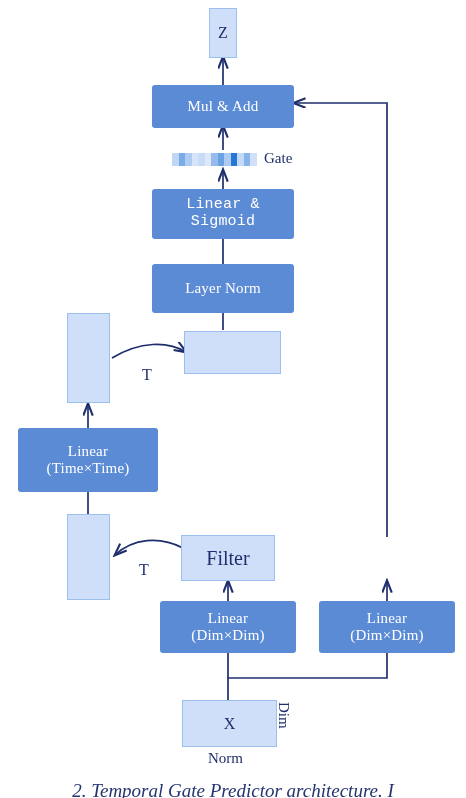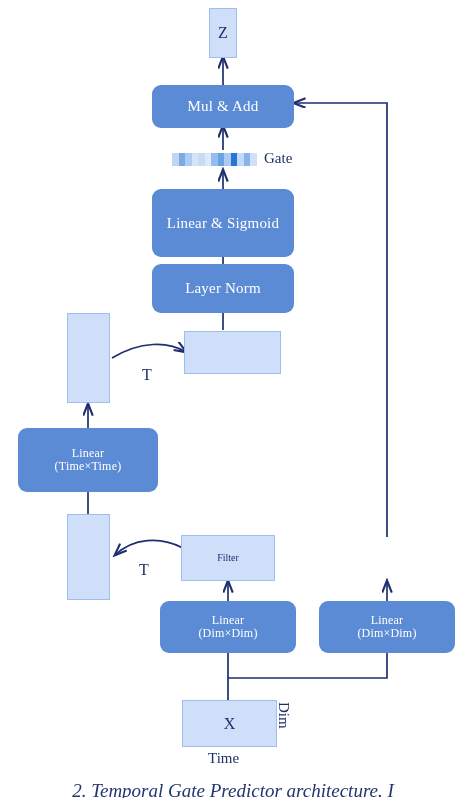--- a/index.html
+++ b/index.html
@@ -13,27 +13,27 @@
   
   #wires{position:absolute;left:0;top:0;width:466px;height:798px;overflow:visible;}
 
   
   .node{
     position:absolute;box-sizing:border-box;
     display:flex;align-items:center;justify-content:center;
     text-align:center;line-height:1.12;
   }
   .node.dark{
-    background:#5B8BD5;color:#ffffff;border-radius:9px;
+    background:#5B8BD5;color:#ffffff;border-radius:3px;
     font-size:15px;letter-spacing:.2px;
   }
-  .node.dark.two-line{font-size:12px;}
+  .node.dark.two-line{font-size:15px;}
   .node.light{
     background:#CFDFF9;border:1.2px solid #9CC0EE;color:#1f2f6e;
-    font-size:10px;
+    font-size:20px;
   }
   .node.tensor{
     background:#CFDFF9;border:1.2px solid #9CC0EE;
   }
 
   
   .label{
     position:absolute;color:#1f2f6e;font-size:15px;
     white-space:nowrap;
   }
@@ -116,21 +116,21 @@
       <i style="flex: 1 1 0px; background: rgb(149, 188, 236);"></i>
       <i style="flex: 1 1 0px; background: rgb(107, 162, 228);"></i>
       <i style="flex: 1 1 0px; background: rgb(174, 204, 241);"></i>
       <i style="flex: 1 1 0px; background: rgb(37, 118, 214);"></i>
       <i style="flex: 1 1 0px; background: rgb(196, 217, 245);"></i>
       <i style="flex: 1 1 0px; background: rgb(136, 180, 233);"></i>
       <i style="flex: 1 1 0px; background: rgb(208, 225, 247);"></i>
     </div>
   <div class="label" style="left:264px;top:150px;text-align:right;">Gate</div>
 
-  <div class="node dark" style="left:152px;top:189px;width:142px;height:68px;">
+  <div class="node dark" style="left:152px;top:189px;width:142px;height:50px;font-family:Liberation Mono, monospace;">
     <span>Linear &amp; Sigmoid</span>
   </div>
 
   <div class="node dark" style="left:152px;top:264px;width:142px;height:49px;">
     <span>Layer Norm</span>
   </div>
 
   <div class="node tensor" style="left:184px;top:331px;width:97px;height:43px;"></div>
 
   <div class="node tensor" style="left:67px;top:313px;width:43px;height:90px;"></div>
@@ -155,20 +155,20 @@
   <div class="node dark two-line" style="left:319px;top:601px;width:136px;height:52px;flex-direction:column;">
     <span>Linear</span>
     <span>(Dim×Dim)</span>
   </div>
 
   <div class="node tensor" style="left:182px;top:700px;width:95px;height:47px;">
     <span>X</span>
   </div>
 
   <div class="label vert" style="left:292px;top:702px;">Dim</div>
-  <div class="label" style="left:208px;top:750px;">Time</div>
+  <div class="label" style="left:208px;top:750px;">Norm</div>
 
   <div class="label tlabel" style="left:142px;top:366px;">T</div>
   <div class="label tlabel" style="left:139px;top:561px;">T</div>
 
   <div id="caption">2. Temporal Gate Predictor architecture. I</div>
 
 </div>
 
 </body></html>

